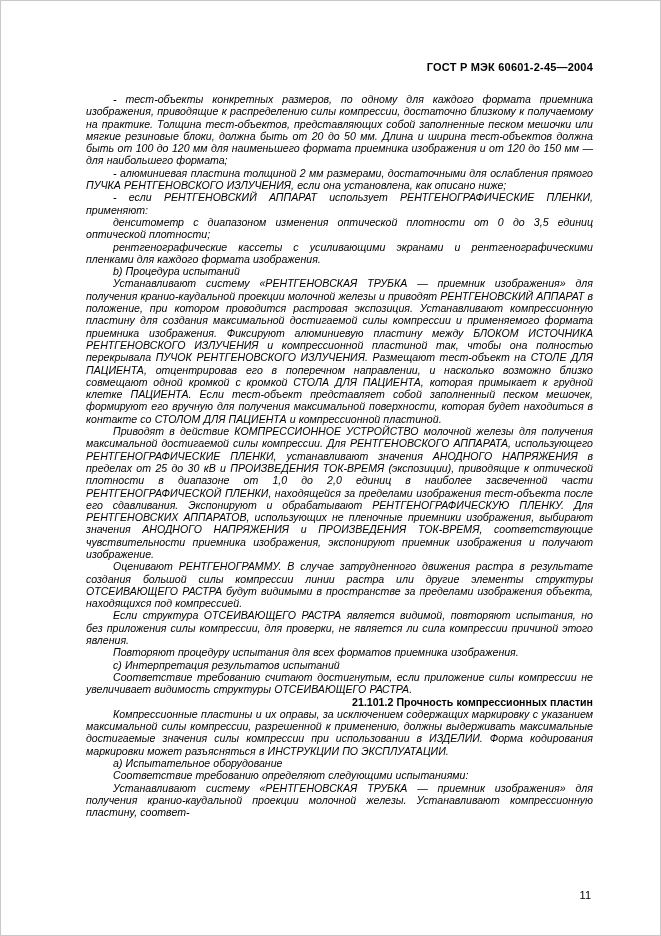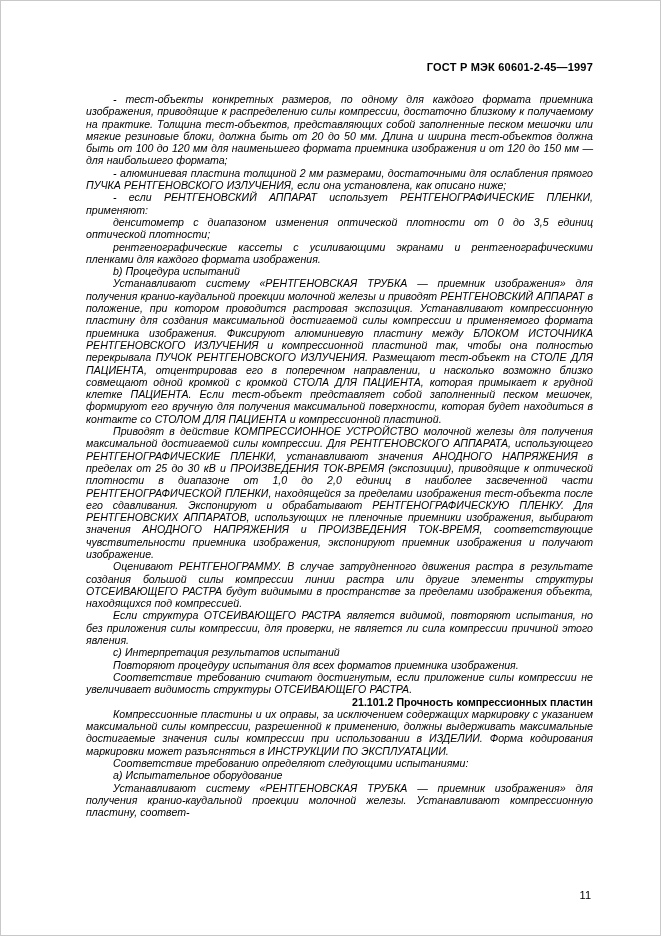--- a/index.html
+++ b/index.html
@@ -49,36 +49,36 @@
     font-size: 11px;
     font-style: normal;
     font-weight: 400;
   }
 </style>
 </head>
 <body>
 
 <div class="page">
   <div class="content">
-    <div class="doc-header">ГОСТ Р МЭК 60601-2-45—1997</div>
+    <div class="doc-header">ГОСТ Р МЭК 60601-2-45—2004</div>
 
     <p class="para">- тест-объекты конкретных размеров, по одному для каждого формата приемника изображения, приводящие к распределению силы компрессии, достаточно близкому к получаемому на практике. Толщина тест-объектов, представляющих собой заполненные песком мешочки или мягкие резиновые блоки, должна быть от 20 до 50 мм. Длина и ширина тест-объектов должна быть от 100 до 120 мм для наименьшего формата приемника изображения и от 120 до 150 мм — для наибольшего формата;</p>
     <p class="para">- алюминиевая пластина толщиной 2 мм размерами, достаточными для ослабления прямого ПУЧКА РЕНТГЕНОВСКОГО ИЗЛУЧЕНИЯ, если она установлена, как описано ниже;</p>
     <p class="para">- если РЕНТГЕНОВСКИЙ АППАРАТ использует РЕНТГЕНОГРАФИЧЕСКИЕ ПЛЕНКИ, применяют:</p>
     <p class="para">денситометр с диапазоном изменения оптической плотности от 0 до 3,5 единиц оптической плотности;</p>
     <p class="para">рентгенографические кассеты с усиливающими экранами и рентгенографическими пленками для каждого формата изображения.</p>
     <p class="para">b) Процедура испытаний</p>
     <p class="para">Устанавливают систему «РЕНТГЕНОВСКАЯ ТРУБКА — приемник изображения» для получения кранио-каудальной проекции молочной железы и приводят РЕНТГЕНОВСКИЙ АППАРАТ в положение, при котором проводится растровая экспозиция. Устанавливают компрессионную пластину для создания максимальной достигаемой силы компрессии и применяемого формата приемника изображения. Фиксируют алюминиевую пластину между БЛОКОМ ИСТОЧНИКА РЕНТГЕНОВСКОГО ИЗЛУЧЕНИЯ и компрессионной пластиной так, чтобы она полностью перекрывала ПУЧОК РЕНТГЕНОВСКОГО ИЗЛУЧЕНИЯ. Размещают тест-объект на СТОЛЕ ДЛЯ ПАЦИЕНТА, отцентрировав его в поперечном направлении, и насколько возможно близко совмещают одной кромкой с кромкой СТОЛА ДЛЯ ПАЦИЕНТА, которая примыкает к грудной клетке ПАЦИЕНТА. Если тест-объект представляет собой заполненный песком мешочек, формируют его вручную для получения максимальной поверхности, которая будет находиться в контакте со СТОЛОМ ДЛЯ ПАЦИЕНТА и компрессионной пластиной.</p>
     <p class="para">Приводят в действие КОМПРЕССИОННОЕ УСТРОЙСТВО молочной железы для получения максимальной достигаемой силы компрессии. Для РЕНТГЕНОВСКОГО АППАРАТА, использующего РЕНТГЕНОГРАФИЧЕСКИЕ ПЛЕНКИ, устанавливают значения АНОДНОГО НАПРЯЖЕНИЯ в пределах от 25 до 30 кВ и ПРОИЗВЕДЕНИЯ ТОК-ВРЕМЯ (экспозиции), приводящие к оптической плотности в диапазоне от 1,0 до 2,0 единиц в наиболее засвеченной части РЕНТГЕНОГРАФИЧЕСКОЙ ПЛЕНКИ, находящейся за пределами изображения тест-объекта после его сдавливания. Экспонируют и обрабатывают РЕНТГЕНОГРАФИЧЕСКУЮ ПЛЕНКУ. Для РЕНТГЕНОВСКИХ АППАРАТОВ, использующих не пленочные приемники изображения, выбирают значения АНОДНОГО НАПРЯЖЕНИЯ и ПРОИЗВЕДЕНИЯ ТОК-ВРЕМЯ, соответствующие чувствительности приемника изображения, экспонируют приемник изображения и получают изображение.</p>
     <p class="para">Оценивают РЕНТГЕНОГРАММУ. В случае затрудненного движения растра в результате создания большой силы компрессии линии растра или другие элементы структуры ОТСЕИВАЮЩЕГО РАСТРА будут видимыми в пространстве за пределами изображения объекта, находящихся под компрессией.</p>
     <p class="para">Если структура ОТСЕИВАЮЩЕГО РАСТРА является видимой, повторяют испытания, но без приложения силы компрессии, для проверки, не является ли сила компрессии причиной этого явления.</p>
+    <p class="para">Повторяют процедуру испытания для всех форматов приемника изображения.</p>
     <p class="para">c) Интерпретация результатов испытаний</p>
-    <p class="para">Повторяют процедуру испытания для всех форматов приемника изображения.</p>
     <p class="para">Соответствие требованию считают достигнутым, если приложение силы компрессии не увеличивает видимость структуры ОТСЕИВАЮЩЕГО РАСТРА.</p>
     <p class="para bold-head">21.101.2 Прочность компрессионных пластин</p>
     <p class="para">Компрессионные пластины и их оправы, за исключением содержащих маркировку с указанием максимальной силы компрессии, разрешенной к применению, должны выдерживать максимальные достигаемые значения силы компрессии при использовании в ИЗДЕЛИИ. Форма кодирования маркировки может разъясняться в ИНСТРУКЦИИ ПО ЭКСПЛУАТАЦИИ.</p>
+    <p class="para">a) Испытательное оборудование</p>
     <p class="para">Соответствие требованию определяют следующими испытаниями:</p>
-    <p class="para">a) Испытательное оборудование</p>
     <p class="para">Устанавливают систему «РЕНТГЕНОВСКАЯ ТРУБКА — приемник изображения» для получения кранио-каудальной проекции молочной железы. Устанавливают компрессионную пластину,  соответ-</p>
   </div>
 
   <div class="page-number">11</div>
 </div>
 
 </body></html>

